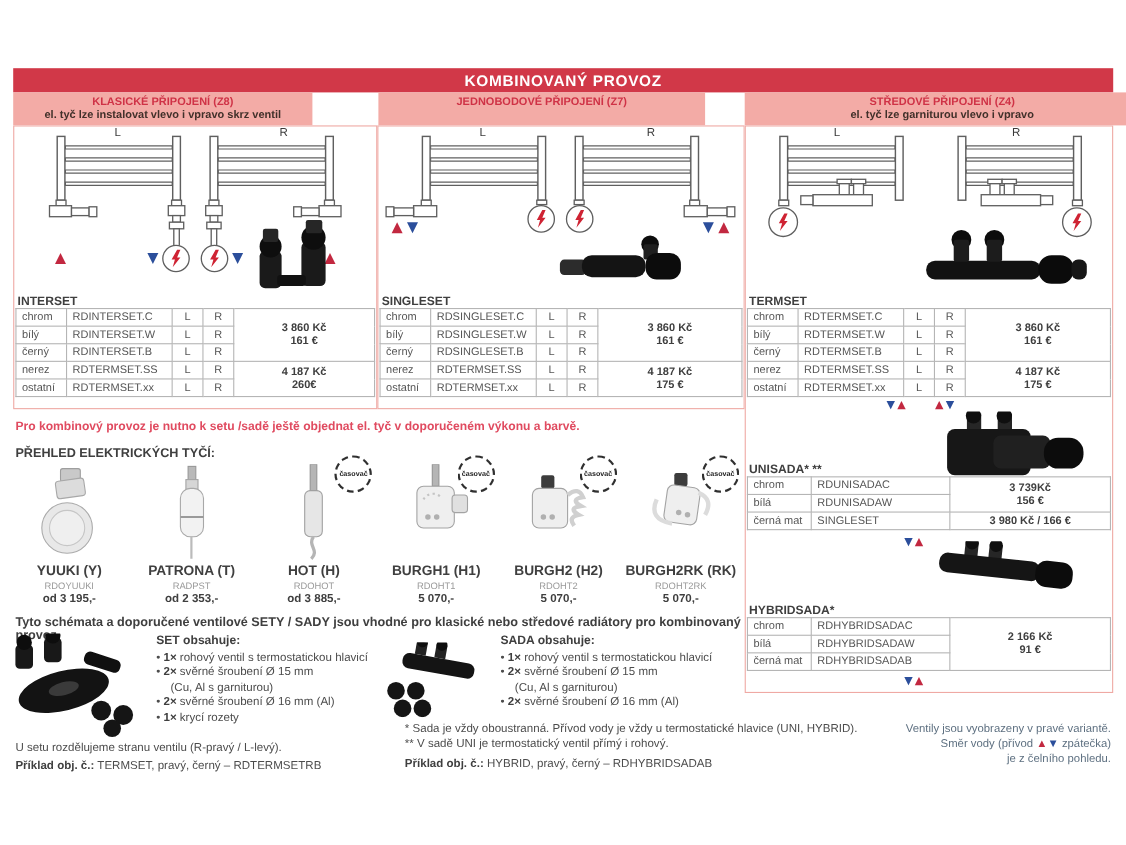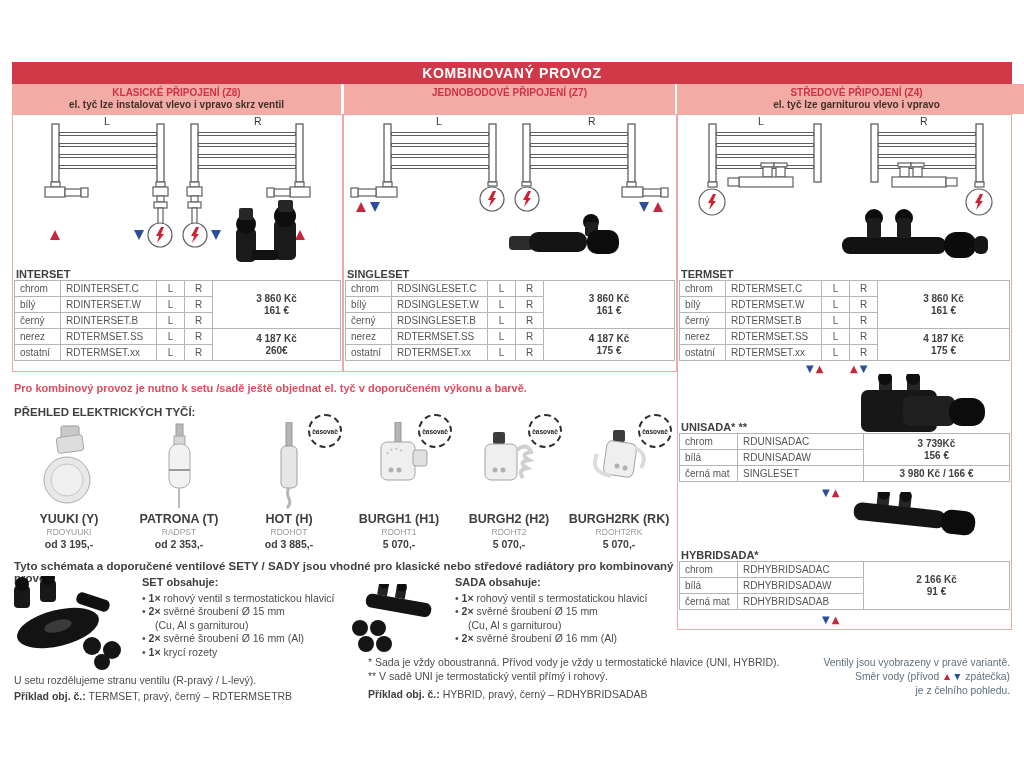--- a/index.html
+++ b/index.html
@@ -17,21 +17,21 @@
   table.t{border-collapse:collapse;table-layout:fixed;background:#fff}
   .t td{border:1px solid #b5b5b5;font-size:10px;color:#555;height:15px;padding:0 0 0 5px;
         overflow:hidden;white-space:nowrap}
   .t td.c-lr{text-align:center;padding:0}
   .t td.c-price{text-align:center;font-weight:bold;color:#3f3f3f;padding:0}
   .price-line{line-height:12px}
   .tri{font-size:10px;letter-spacing:2px;font-family:"DejaVu Sans",sans-serif}
   .tri-red{color:#c22840}.tri-blue{color:#2b4e9b}
   .rednote{font-size:11px;font-weight:bold;color:#e04b60}
   .heading{font-size:11.5px;font-weight:bold;color:#3f3f3f}
-  #rods-row{display:flex;justify-content:flex-end}
+  #rods-row{display:flex;justify-content:space-between}
   .rod-card{width:110px;text-align:center;position:relative}
   .rod-img{height:92px;display:flex;align-items:flex-end;justify-content:center;position:relative}
   .rod-name{font-size:12.5px;font-weight:bold;color:#3f3f3f;margin-top:2px}
   .rod-code{font-size:8.5px;color:#9a9a9a;margin-top:1px}
   .rod-price{font-size:10.5px;font-weight:bold;color:#3f3f3f;margin-top:1px}
   .timer-badge{position:absolute;right:2px;top:-4px;width:30px;height:30px;border:2px dashed #2f2f2f;
                border-radius:50%;display:flex;align-items:center;justify-content:center;background:#fff}
   .timer-text{font-size:6.5px;font-weight:bold;color:#1d1d1d}
   .box-title{font-weight:bold;font-size:11px;color:#3f3f3f;margin-bottom:2px}
   .bullets{font-size:10.5px;color:#4c4c4c;line-height:13.5px}
@@ -41,25 +41,25 @@
   .footnote b{color:#3f3f3f}
   .corner{font-size:10.3px;color:#5e7081;text-align:right;line-height:14px}
 </style>
 </head>
 <body>
 
 <div>
 
   <div class="abs titlebar">KOMBINOVANÝ PROVOZ</div>
 
-  <div class="abs hdr" style="left:12px;width:329px">
+  <div class="abs hdr" style="left:12px;width:272px">
     <div class="hdr-t">KLASICKÉ PŘIPOJENÍ (Z8)</div>
     <div class="hdr-s">el. tyč lze instalovat vlevo i vpravo skrz ventil</div>
   </div>
-  <div class="abs hdr" style="left:344px;width:331px">
+  <div class="abs hdr" style="left:344px;width:297px">
     <div class="hdr-t">JEDNOBODOVÉ PŘIPOJENÍ (Z7)</div>
   </div>
   <div class="abs hdr" style="left:677px;width:359px">
     <div class="hdr-t">STŘEDOVÉ PŘIPOJENÍ (Z4)</div>
     <div class="hdr-s">el. tyč lze garniturou vlevo i vpravo</div>
   </div>
 
   <div class="abs colbox" style="left:12px;width:331px;height:258px"></div>
   <div class="abs colbox" style="left:343px;width:334px;height:258px"></div>
   <div class="abs colbox" style="left:677px;width:335px;height:516px"></div>

